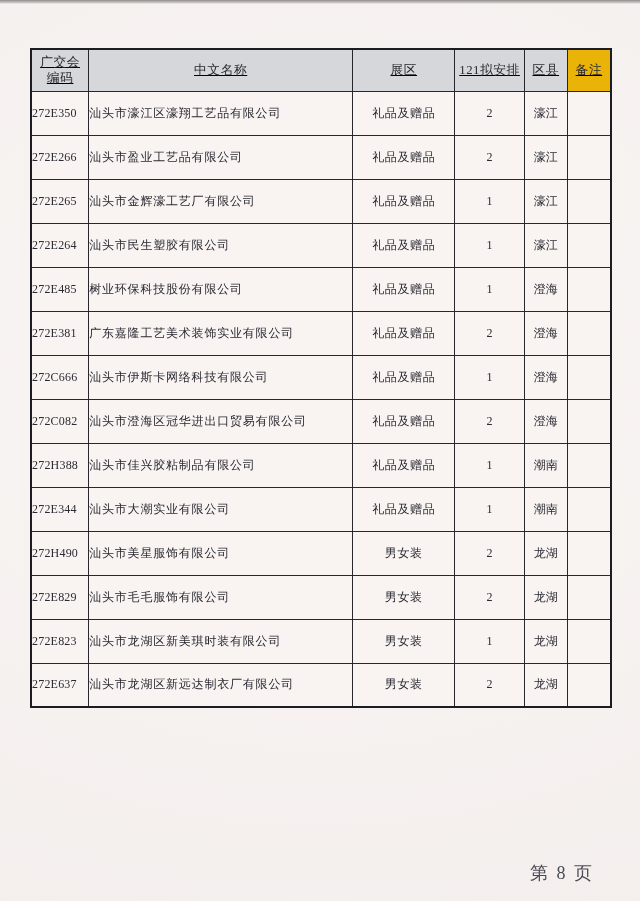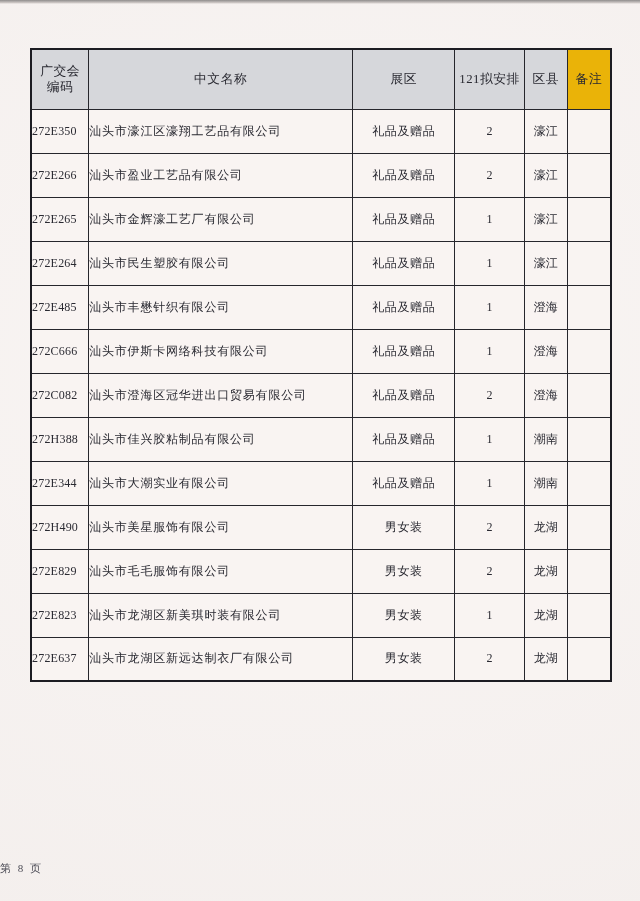--- a/index.html
+++ b/index.html
@@ -50,21 +50,22 @@
   }
   
   .company-table th:nth-child(1), .company-table td:nth-child(1) { width: 56px; }
   .company-table th:nth-child(2), .company-table td:nth-child(2) { width: 262px; }
   .company-table th:nth-child(3), .company-table td:nth-child(3) { width: 101px; }
   .company-table th:nth-child(4), .company-table td:nth-child(4) { width: 68px; }
   .company-table th:nth-child(5), .company-table td:nth-child(5) { width: 42px; }
   .company-table th:nth-child(6), .company-table td:nth-child(6) { width: 42px; }
 
   table.company-table thead tr {
-    height: 60px;
+    height: 42px;
+    text-decoration: underline;
   }
   table.company-table thead th {
     background: #d6d7db;
     font-size: 12.8px;
     font-weight: normal;
     text-align: center;
     white-space: pre-line;
     line-height: 1.3;
     letter-spacing: 0.5px;
   }
@@ -91,22 +92,22 @@
   }
   td.cell-zone { font-size: 12.8px; letter-spacing: 0.6px; }
   td.cell-count { font-size: 12.5px; }
   td.cell-district { font-size: 12.5px; }
 
   .page-footer {
     position: absolute;
     left: 0;
     top: 861px;
     width: 594px;
-    text-align: left;
-    font-size: 11px;
+    text-align: right;
+    font-size: 18px;
     color: #4b4b55;
     letter-spacing: 2px;
   }
 </style>
 </head>
 <body style="background: rgb(247, 242, 240);">
 
 <div class="sheet">
   <div class="scan-edge-top"></div>
 
@@ -150,23 +151,31 @@
         <tr>
           <td class="cell-code">272E264</td>
           <td class="cell-name">汕头市民生塑胶有限公司</td>
           <td class="cell-zone">礼品及赠品</td>
           <td class="cell-count">1</td>
           <td class="cell-district">濠江</td>
           <td class="cell-note"></td>
         </tr>
         <tr>
           <td class="cell-code">272E485</td>
-          <td class="cell-name">汕头市丰懋针织有限公司</td>
-          <td class="cell-zone">礼品及赠品</td>
-          <td class="cell-count">1</td>
+          <td class="cell-name">树业环保科技股份有限公司</td>
+          <td class="cell-zone">礼品及赠品</td>
+          <td class="cell-count">1</td>
+          <td class="cell-district">澄海</td>
+          <td class="cell-note"></td>
+        </tr>
+        <tr>
+          <td class="cell-code">272E381</td>
+          <td class="cell-name">广东嘉隆工艺美术装饰实业有限公司</td>
+          <td class="cell-zone">礼品及赠品</td>
+          <td class="cell-count">2</td>
           <td class="cell-district">澄海</td>
           <td class="cell-note"></td>
         </tr>
         <tr>
           <td class="cell-code">272C666</td>
           <td class="cell-name">汕头市伊斯卡网络科技有限公司</td>
           <td class="cell-zone">礼品及赠品</td>
           <td class="cell-count">1</td>
           <td class="cell-district">澄海</td>
           <td class="cell-note"></td>

